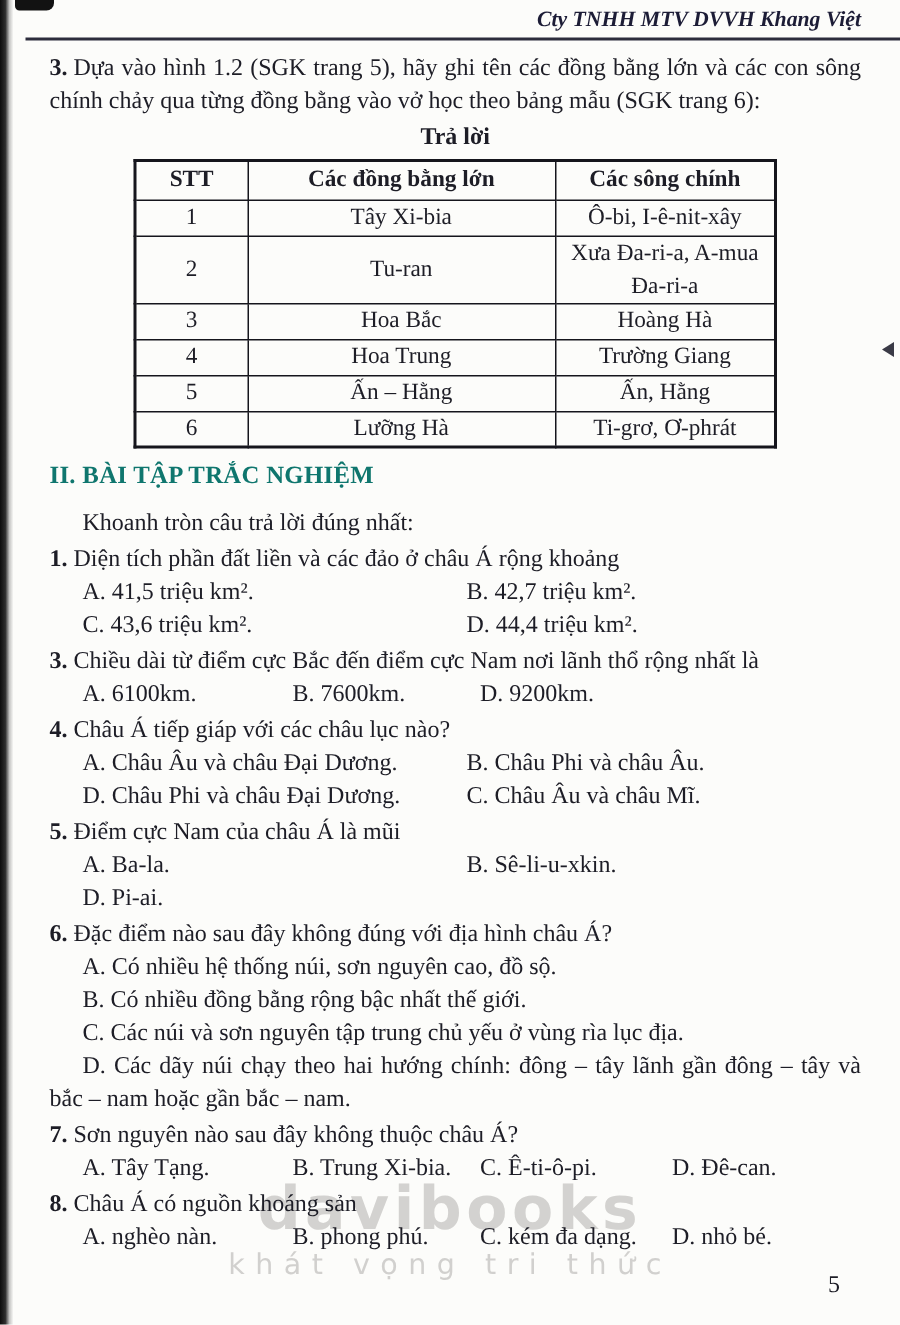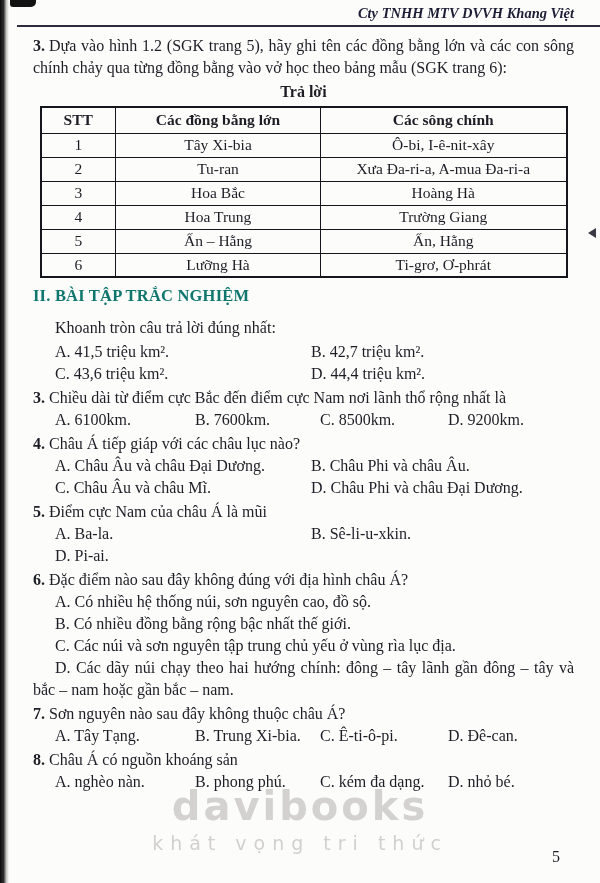--- a/index.html
+++ b/index.html
@@ -20,21 +20,21 @@
   .wm1 { font-family:"DejaVu Sans","Liberation Sans",sans-serif; font-weight:bold; font-size:40px; line-height:46px;
          color:rgba(145,143,140,.38); letter-spacing:3px; }
   .wm2 { font-family:"DejaVu Sans","Liberation Sans",sans-serif; font-size:19px; line-height:24px;
          color:rgba(150,148,145,.42); letter-spacing:7px; margin-top:2px; }
   .content { position:absolute; left:33px; right:26px; top:0; z-index:1; }
   .header-row { text-align:right; padding-top:4px; font-size:14.5px; font-weight:bold; font-style:italic; color:#1c1c36; line-height:18px; }
   .header-rule { border:none; border-top:2px solid #2c2c3c; margin:3px -26px 0 -16px; }
   .para { margin-top:8px; text-align:justify; }
   .qnum { font-weight:bold; padding-right:4px; }
   .tra-loi { text-align:center; font-weight:bold; margin-top:2px; }
-  table.answer { border-collapse:collapse; margin:3px auto 6px; width:528px; border:2.5px solid #15151c; background:transparent; }
+  table.answer { border-collapse:collapse; margin:3px auto 6px; width:429px; border:2.5px solid #15151c; background:transparent; }
   table.answer th, table.answer td { border:1.5px solid #15151c; text-align:center; padding:0 4px; height:24px; font-size:15.5px; }
   table.answer th { font-weight:bold; height:26px; font-size:15.5px; }
   col.c-stt { width:75px; } col.c-plain { width:205px; }
   .section-title { font-weight:bold; font-size:16.5px; margin-top:7px; letter-spacing:.2px; color:#0f766e; }
   .instruction { padding-left:22px; margin-top:10px; }
   .q { margin-top:2px; }
   .opts { padding-left:22px; }
   .opts.cols2 { display:grid; grid-template-columns:256px 1fr; }
   .opts.cols4 { display:grid; grid-template-columns:140px 125px 128px 1fr; }
   .opt-block { display:block; padding-left:22px; }
@@ -106,46 +106,46 @@
         <td>Lưỡng Hà</td>
         <td>Ti-grơ, Ơ-phrát</td>
       </tr>
     </tbody>
   </table>
 
   <div class="section-title">II. BÀI TẬP TRẮC NGHIỆM</div>
   <div class="instruction">Khoanh tròn câu trả lời đúng nhất:</div>
 
   <div class="q">
+    <p><span class="qnum">1.</span><span>Diện tích phần đất liền và các đảo ở châu Á rộng khoảng</span></p>
     <div class="opts cols2">
       <span>A. 41,5 triệu km².</span>
       <span>B. 42,7 triệu km².</span>
       <span>C. 43,6 triệu km².</span>
       <span>D. 44,4 triệu km².</span>
     </div>
   </div>
 
 
   <div class="q">
     <p><span class="qnum">3.</span><span>Chiều dài từ điểm cực Bắc đến điểm cực Nam nơi lãnh thổ rộng nhất là</span></p>
     <div class="opts cols4">
       <span>A. 6100km.</span>
       <span>B. 7600km.</span>
-      <span>C. 8500km.</span>
       <span>D. 9200km.</span>
     </div>
   </div>
 
   <div class="q">
     <p><span class="qnum">4.</span><span>Châu Á tiếp giáp với các châu lục nào?</span></p>
     <div class="opts cols2">
       <span>A. Châu Âu và châu Đại Dương.</span>
       <span>B. Châu Phi và châu Âu.</span>
+      <span>D. Châu Phi và châu Đại Dương.</span>
       <span>C. Châu Âu và châu Mĩ.</span>
-      <span>D. Châu Phi và châu Đại Dương.</span>
     </div>
   </div>
 
   <div class="q">
     <p><span class="qnum">5.</span><span>Điểm cực Nam của châu Á là mũi</span></p>
     <div class="opts cols2">
       <span>A. Ba-la.</span>
       <span>B. Sê-li-u-xkin.</span>
       <span>D. Pi-ai.</span>
     </div>

